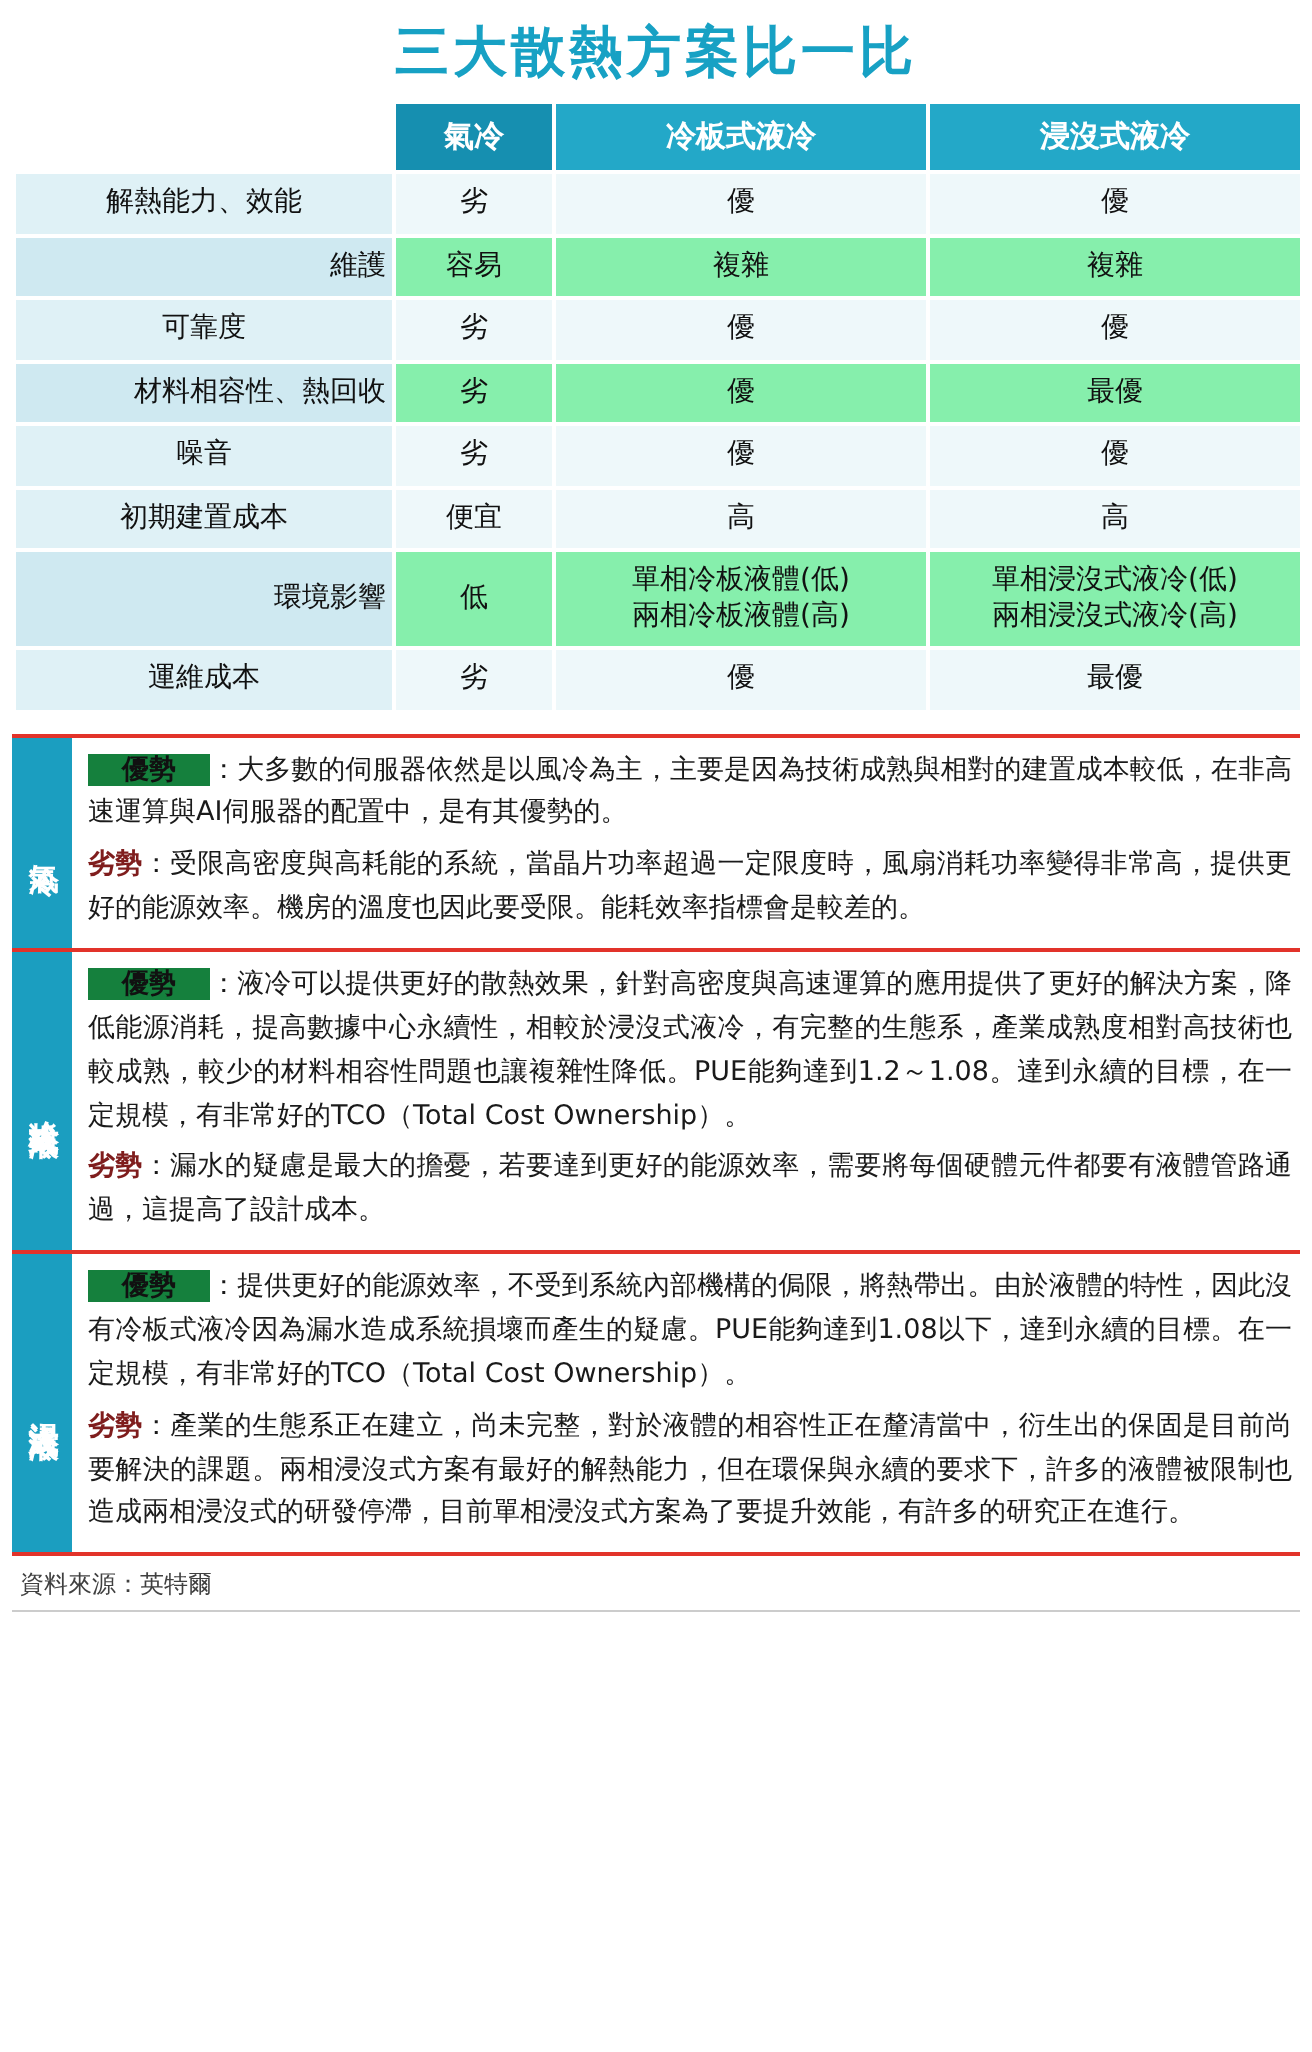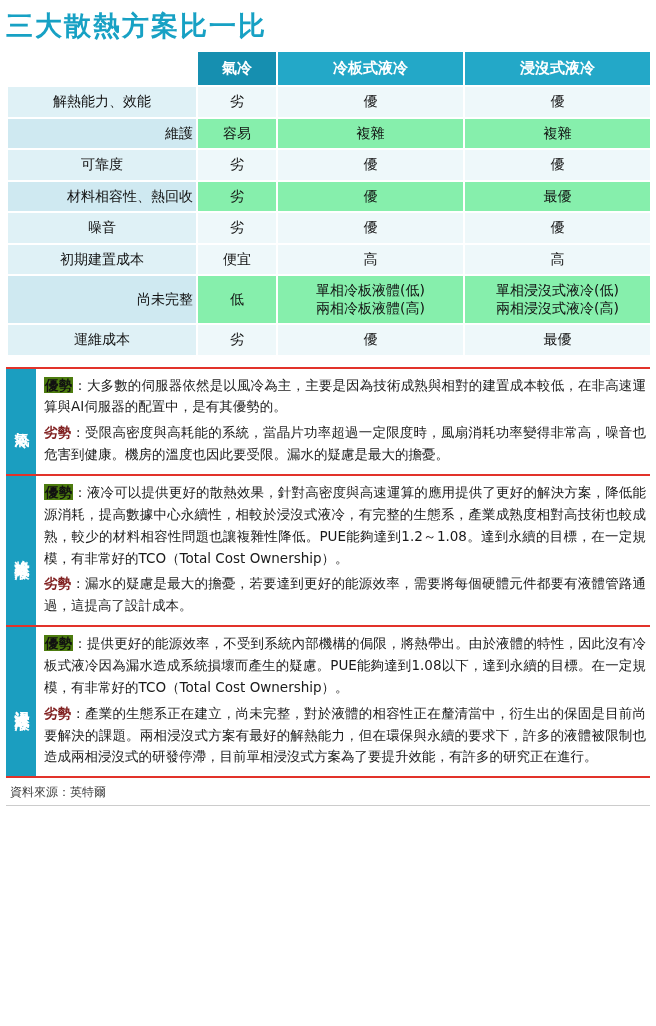--- a/index.html
+++ b/index.html
@@ -7,20 +7,21 @@
     width:656px;
     background:#ffffff;
     font-family:"DejaVu Sans","Liberation Sans",sans-serif;
     color:#1a1a1a;
     -webkit-font-smoothing:antialiased;
   }
   .page{width:656px;min-height:1026px;position:relative;box-sizing:border-box;padding:0 6px;}
 
   
   .title{
+    text-align:center;
     color:#17a1c4;
     font-size:27px;
     font-weight:bold;
     letter-spacing:2px;
     padding:8px 0 6px 0;
   }
 
   
   table.cmp{
     width:644px;
@@ -88,24 +89,24 @@
   }
   .note-body{flex:1;padding:6px 4px 8px 8px;}
   .para{
     font-size:13.5px;
     line-height:1.62;
     margin:0 0 4px 0;
     text-align:justify;
   }
   .para:last-child{margin-bottom:0;}
   .tag-pro{
-    background:#4d7c0f;
+    background:#15803d;
     color:#111;
     font-weight:bold;
-    padding:0 1px;
+    padding:0 17px;
   }
   .tag-con{
     color:#7f1d1d;
     font-weight:bold;
   }
 
   .source{
     font-size:12px;
     color:#404040;
     padding:6px 0 4px 4px;
@@ -168,40 +169,40 @@
           <td class="v">優</td>
           <td class="v">優</td>
         </tr>
         <tr>
           <td class="label">初期建置成本</td>
           <td class="v">便宜</td>
           <td class="v">高</td>
           <td class="v">高</td>
         </tr>
         <tr class="alt">
-          <td class="label">尚未完整</td>
+          <td class="label">環境影響</td>
           <td class="v">低</td>
           <td class="v small">單相冷板液體(低)<br>兩相冷板液體(高)</td>
           <td class="v small">單相浸沒式液冷(低)<br>兩相浸沒式液冷(高)</td>
         </tr>
         <tr>
           <td class="label">運維成本</td>
           <td class="v">劣</td>
           <td class="v">優</td>
           <td class="v">最優</td>
         </tr>
       </tbody>
   </table>
 
   <div class="notes">
       <div class="note">
         <div class="note-tab">氣冷</div>
         <div class="note-body">
           <p class="para"><span class="tag-pro">優勢</span><span>：大多數的伺服器依然是以風冷為主，主要是因為技術成熟與相對的建置成本較低，在非高速運算與AI伺服器的配置中，是有其優勢的。</span></p>
-          <p class="para"><span class="tag-con">劣勢</span><span>：受限高密度與高耗能的系統，當晶片功率超過一定限度時，風扇消耗功率變得非常高，噪音也危害到健康。機房的溫度也因此要受限。漏水的疑慮是最大的擔憂。</span></p>
+          <p class="para"><span class="tag-con">劣勢</span><span>：受限高密度與高耗能的系統，當晶片功率超過一定限度時，風扇消耗功率變得非常高，提供更好的能源效率。機房的溫度也因此要受限。能耗效率指標會是較差的。</span></p>
         </div>
       </div>
       <div class="note">
         <div class="note-tab">冷板式液冷</div>
         <div class="note-body">
           <p class="para"><span class="tag-pro">優勢</span><span>：液冷可以提供更好的散熱效果，針對高密度與高速運算的應用提供了更好的解決方案，降低能源消耗，提高數據中心永續性，相較於浸沒式液冷，有完整的生態系，產業成熟度相對高技術也較成熟，較少的材料相容性問題也讓複雜性降低。PUE能夠達到1.2～1.08。達到永續的目標，在一定規模，有非常好的TCO（Total Cost Ownership）。</span></p>
           <p class="para"><span class="tag-con">劣勢</span><span>：漏水的疑慮是最大的擔憂，若要達到更好的能源效率，需要將每個硬體元件都要有液體管路通過，這提高了設計成本。</span></p>
         </div>
       </div>
       <div class="note">

